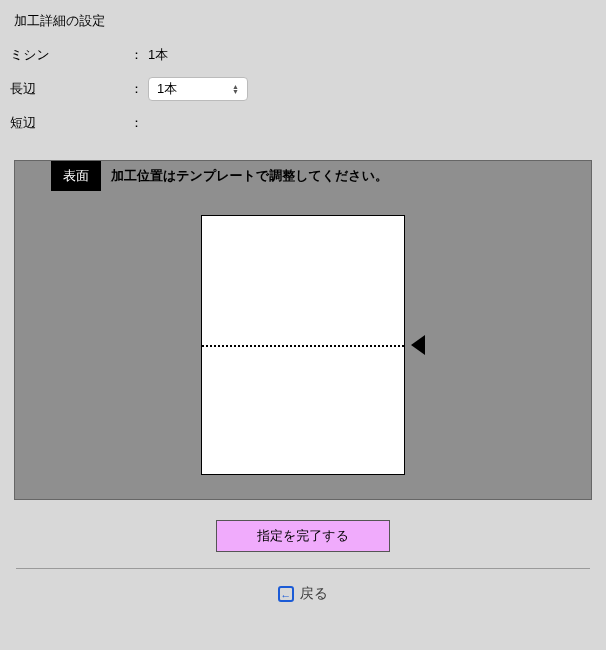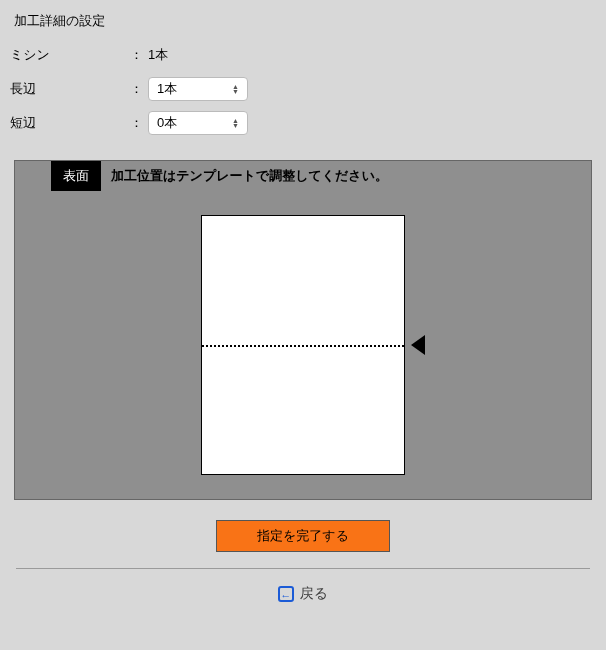--- a/index.html
+++ b/index.html
@@ -94,21 +94,21 @@
       border-top: 10px solid transparent;
       border-bottom: 10px solid transparent;
       border-right: 14px solid #000;
     }
     .actions {
       display: flex;
       justify-content: center;
       padding: 20px 0 16px 0;
     }
     .confirm-btn {
-      background: #f97316;
+      background: #f0abfc;
       border: 1px solid #555;
       padding: 6px 40px;
       font-size: 13px;
       cursor: pointer;
     }
     .footer-divider {
       border: none;
       border-top: 1px solid #9a9a9a;
       margin: 0 6px;
     }
@@ -158,27 +158,20 @@
         <span class="select-arrows">
           <span>▲</span>
             <span>▼</span>
         </span>
       </div>
     </div>
 
     <div class="form-row">
       <div class="form-label">短辺</div>
       <div class="form-colon">：</div>
-      <div class="select-wrap">
-        <span class="select-value">0本</span>
-        <span class="select-arrows">
-          <span>▲</span>
-            <span>▼</span>
-        </span>
-      </div>
     </div>
 
   </div>
 
   <div class="preview-panel">
     <div class="preview-header">
       <div class="side-badge">表面</div>
       <div class="instruction">加工位置はテンプレートで調整してください。</div>
     </div>
     <div class="paper-stage">

